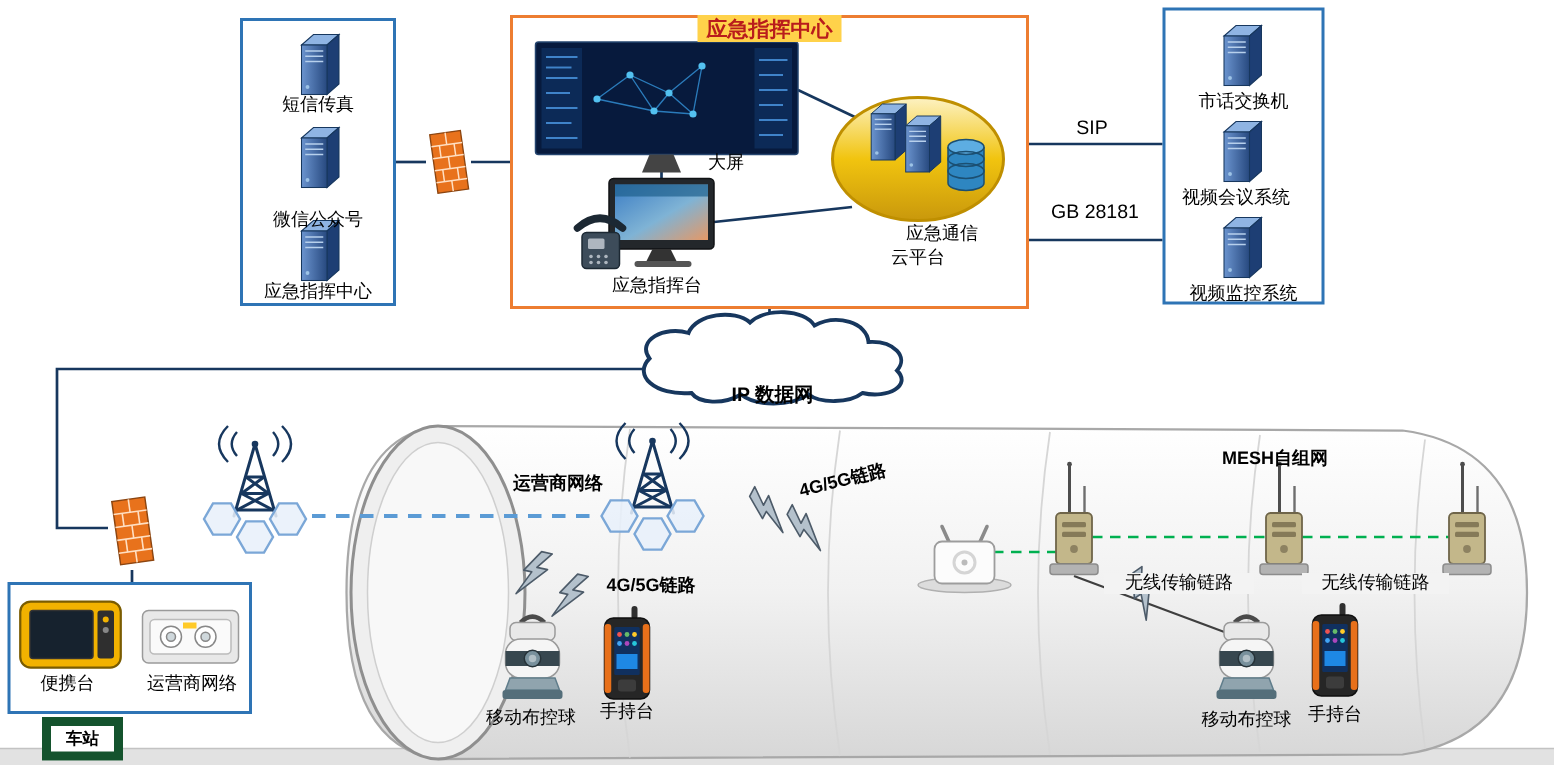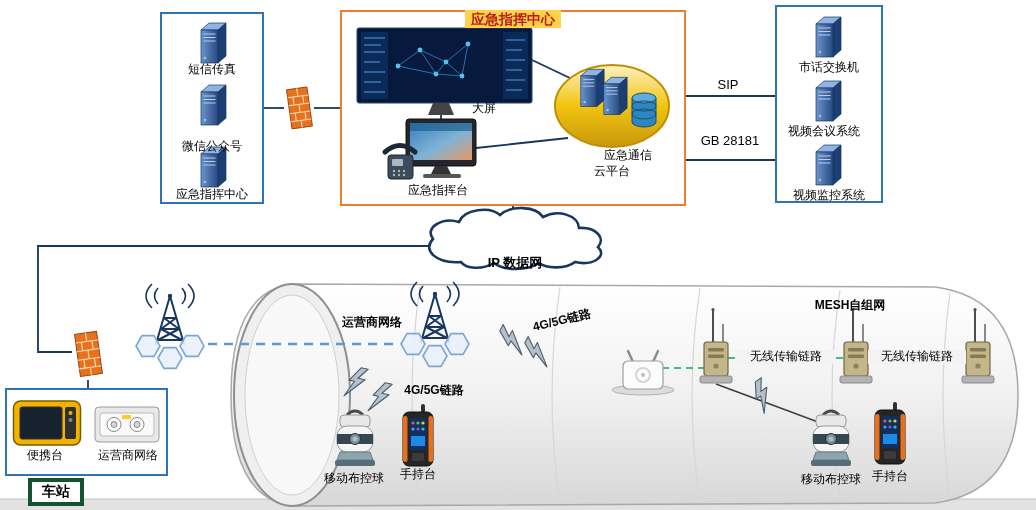--- a/index.html
+++ b/index.html
@@ -4,26 +4,26 @@
 <style>
   * { margin:0; padding:0; box-sizing:border-box; }
   html,body { background:#ffffff; }
   body { font-family:"Liberation Sans","DejaVu Sans",sans-serif; }
   .stage { position:relative; width:1036px; height:510px; background:#fff; overflow:hidden; }
   .stage > svg { position:absolute; left:0; top:0; z-index:1; }
   .box { position:absolute; border:2px solid #2e74b5; z-index:2; background:transparent; }
   .box.orange { border-color:#ed7d31; }
   .lbl { position:absolute; z-index:3; font-size:12px; line-height:1.15; text-align:center; color:#000; white-space:nowrap; }
   .lbl.b { font-weight:bold; }
-  .lbl.bg { background:#f3f3f3; padding:0 2px; }
+  .lbl.bg { background:#f3f3f3; padding:0 2px;margin-top:32px; }
   .lbl.big { font-size:13px; }
   .rot { transform:rotate(-14deg); transform-origin:center; }
   .title-band { position:absolute; left:340px; top:10px; width:346px; text-align:center; z-index:4; }
   .title-band span { display:inline-block; background:#ffd24a; color:#b91c1c; font-weight:bold; font-size:14px; line-height:18px; padding:0 6px; }
-  .tag { position:absolute; left:28px; top:478px; z-index:4; border:4px solid #14532d; background:#fff; font-size:14px; font-weight:bold; padding:1px 10px; }
+  .tag { position:absolute; left:28px; top:478px; z-index:4; border:6px solid #14532d; background:#fff; font-size:11px; font-weight:bold; padding:1px 10px; }
 </style>
 </head>
 <body>
 
 <div class="stage">
 
   <svg width="1036" height="510" viewBox="0 0 1036 510">
     <defs>
       <linearGradient id="gSrv" x1="0" y1="0" x2="1" y2="0">
         <stop offset="0" stop-color="#6b94cf"></stop>

